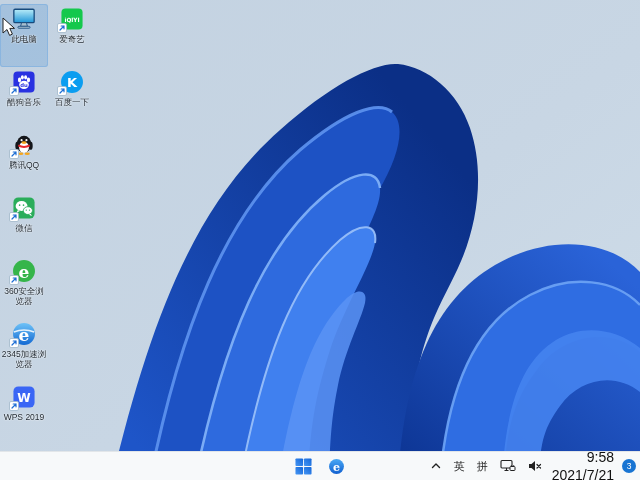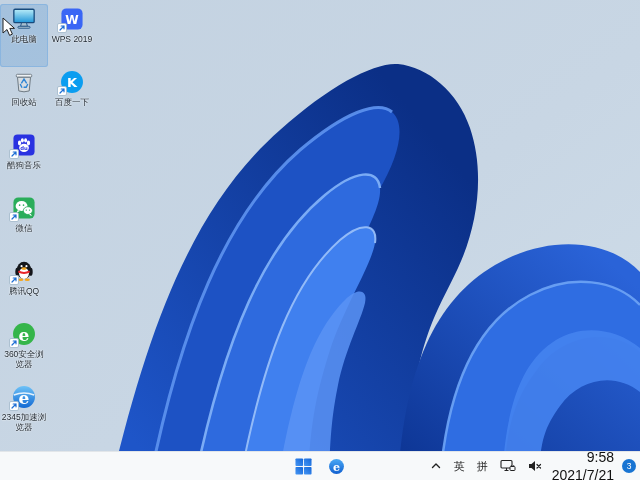--- a/index.html
+++ b/index.html
@@ -87,68 +87,34 @@
             <rect x="3.5" y="4" width="25" height="16.5" rx="1.5" fill="url(#scr)" stroke="#174a7c" stroke-width="1.6"></rect>
             <path d="M13 20.5 L19 20.5 L20.2 25 L11.8 25 Z" fill="#a8bfcf" stroke="#174a7c" stroke-width="1.1"></path>
             <rect x="8.5" y="25" width="15" height="2.4" rx="1.2" fill="#a8bfcf" stroke="#174a7c" stroke-width="1"></rect>
           </svg>
         </div>
       <div class="lbl">此电脑</div>
     </div>
       <div class="cell">
       <div class="art">
           <svg class="main" viewBox="0 0 32 32" xmlns="http://www.w3.org/2000/svg">
-            <rect x="6.5" y="6.5" width="19" height="3.6" rx="1.4" fill="#eef2f5" stroke="#6b7680" stroke-width="1.1"></rect>
-            <path d="M8 10.2 L24 10.2 L22.4 27 Q16 29.2 9.6 27 Z" fill="#d7dde2" stroke="#6b7680" stroke-width="1.2"></path>
-            <g stroke="#2e86d6" stroke-width="1.7" fill="none" stroke-linecap="round">
-              <path d="M13.1 17 l2.9 -4.6 2.9 4.6"></path>
-              <path d="M20.4 19 l-1.7 3.4 h-2.6"></path>
-              <path d="M11.6 19 l1.7 3.4"></path>
-            </g>
-          </svg>
-        </div>
-      <div class="lbl">回收站</div>
-    </div>
-      <div class="cell">
-      <div class="art">
-          <svg class="main" viewBox="0 0 32 32" xmlns="http://www.w3.org/2000/svg">
             <rect x="3" y="3" width="26" height="26" rx="5" fill="#2932e1"></rect>
             <ellipse cx="10.5" cy="13.5" rx="2" ry="3" fill="#fff"></ellipse>
             <ellipse cx="21.5" cy="13.5" rx="2" ry="3" fill="#fff"></ellipse>
             <ellipse cx="14" cy="10.3" rx="1.8" ry="2.7" fill="#fff"></ellipse>
             <ellipse cx="18" cy="10.3" rx="1.8" ry="2.7" fill="#fff"></ellipse>
             <ellipse cx="16" cy="19.5" rx="6" ry="5" fill="#fff"></ellipse>
             <text x="16" y="21.8" text-anchor="middle" font-size="6.5" font-weight="bold" fill="#2932e1" font-family="DejaVu Sans">du</text>
           </svg>
           <svg class="sc" viewBox="0 0 10 10" xmlns="http://www.w3.org/2000/svg">
             <rect x="0.5" y="0.5" width="9" height="9" rx="1.5" fill="#fff" stroke="#9fb6c9" stroke-width="0.8"></rect>
             <path d="M3 7 L7 3 M4.2 3 H7 V5.8" stroke="#1f6fd4" stroke-width="1.2" fill="none" stroke-linecap="round" stroke-linejoin="round"></path>
           </svg>
         </div>
       <div class="lbl">酷狗音乐</div>
-    </div>
-      <div class="cell">
-      <div class="art">
-          <svg class="main" viewBox="0 0 32 32" xmlns="http://www.w3.org/2000/svg">
-            <rect x="3" y="3" width="26" height="26" rx="6" fill="#2aad5a"></rect>
-            <ellipse cx="13" cy="13.5" rx="7.3" ry="6.2" fill="#fff"></ellipse>
-            <path d="M8.5 18.5 l-1.7 3.2 4.2 -1.9 Z" fill="#fff"></path>
-            <circle cx="10.6" cy="12.5" r="1" fill="#2aad5a"></circle>
-            <circle cx="15.4" cy="12.5" r="1" fill="#2aad5a"></circle>
-            <ellipse cx="20.8" cy="19.2" rx="5.6" ry="4.8" fill="#fff" stroke="#2aad5a" stroke-width="1"></ellipse>
-            <path d="M24.3 23 l1.4 2.7 -3.6 -1.5 Z" fill="#fff"></path>
-            <circle cx="18.8" cy="18.6" r="0.9" fill="#2aad5a"></circle>
-            <circle cx="22.8" cy="18.6" r="0.9" fill="#2aad5a"></circle>
-          </svg>
-          <svg class="sc" viewBox="0 0 10 10" xmlns="http://www.w3.org/2000/svg">
-            <rect x="0.5" y="0.5" width="9" height="9" rx="1.5" fill="#fff" stroke="#9fb6c9" stroke-width="0.8"></rect>
-            <path d="M3 7 L7 3 M4.2 3 H7 V5.8" stroke="#1f6fd4" stroke-width="1.2" fill="none" stroke-linecap="round" stroke-linejoin="round"></path>
-          </svg>
-        </div>
-      <div class="lbl">微信</div>
     </div>
       <div class="cell">
       <div class="art">
           <svg class="main" viewBox="0 0 32 32" xmlns="http://www.w3.org/2000/svg">
             <ellipse cx="7.5" cy="17" rx="2.2" ry="5" fill="#14161a"></ellipse>
             <ellipse cx="24.5" cy="17" rx="2.2" ry="5" fill="#14161a"></ellipse>
             <ellipse cx="16" cy="15" rx="9" ry="10.5" fill="#14161a"></ellipse>
             <ellipse cx="16" cy="19" rx="6" ry="6.8" fill="#fff"></ellipse>
             <circle cx="13" cy="10" r="1.3" fill="#fff"></circle>
             <circle cx="19" cy="10" r="1.3" fill="#fff"></circle>
@@ -160,20 +126,40 @@
           <svg class="sc" viewBox="0 0 10 10" xmlns="http://www.w3.org/2000/svg">
             <rect x="0.5" y="0.5" width="9" height="9" rx="1.5" fill="#fff" stroke="#9fb6c9" stroke-width="0.8"></rect>
             <path d="M3 7 L7 3 M4.2 3 H7 V5.8" stroke="#1f6fd4" stroke-width="1.2" fill="none" stroke-linecap="round" stroke-linejoin="round"></path>
           </svg>
         </div>
       <div class="lbl">腾讯QQ</div>
     </div>
       <div class="cell">
       <div class="art">
           <svg class="main" viewBox="0 0 32 32" xmlns="http://www.w3.org/2000/svg">
+            <rect x="3" y="3" width="26" height="26" rx="6" fill="#2aad5a"></rect>
+            <ellipse cx="13" cy="13.5" rx="7.3" ry="6.2" fill="#fff"></ellipse>
+            <path d="M8.5 18.5 l-1.7 3.2 4.2 -1.9 Z" fill="#fff"></path>
+            <circle cx="10.6" cy="12.5" r="1" fill="#2aad5a"></circle>
+            <circle cx="15.4" cy="12.5" r="1" fill="#2aad5a"></circle>
+            <ellipse cx="20.8" cy="19.2" rx="5.6" ry="4.8" fill="#fff" stroke="#2aad5a" stroke-width="1"></ellipse>
+            <path d="M24.3 23 l1.4 2.7 -3.6 -1.5 Z" fill="#fff"></path>
+            <circle cx="18.8" cy="18.6" r="0.9" fill="#2aad5a"></circle>
+            <circle cx="22.8" cy="18.6" r="0.9" fill="#2aad5a"></circle>
+          </svg>
+          <svg class="sc" viewBox="0 0 10 10" xmlns="http://www.w3.org/2000/svg">
+            <rect x="0.5" y="0.5" width="9" height="9" rx="1.5" fill="#fff" stroke="#9fb6c9" stroke-width="0.8"></rect>
+            <path d="M3 7 L7 3 M4.2 3 H7 V5.8" stroke="#1f6fd4" stroke-width="1.2" fill="none" stroke-linecap="round" stroke-linejoin="round"></path>
+          </svg>
+        </div>
+      <div class="lbl">微信</div>
+    </div>
+      <div class="cell">
+      <div class="art">
+          <svg class="main" viewBox="0 0 32 32" xmlns="http://www.w3.org/2000/svg">
             <circle cx="16" cy="16" r="13.5" fill="#35b54a"></circle>
             <text x="16" y="24" text-anchor="middle" font-size="21" font-weight="bold" fill="#fff" font-family="DejaVu Serif, serif">e</text>
           </svg>
           <svg class="sc" viewBox="0 0 10 10" xmlns="http://www.w3.org/2000/svg">
             <rect x="0.5" y="0.5" width="9" height="9" rx="1.5" fill="#fff" stroke="#9fb6c9" stroke-width="0.8"></rect>
             <path d="M3 7 L7 3 M4.2 3 H7 V5.8" stroke="#1f6fd4" stroke-width="1.2" fill="none" stroke-linecap="round" stroke-linejoin="round"></path>
           </svg>
         </div>
       <div class="lbl">360安全浏览器</div>
     </div>
@@ -202,20 +188,33 @@
           <svg class="main" viewBox="0 0 32 32" xmlns="http://www.w3.org/2000/svg">
             <rect x="3" y="3" width="26" height="26" rx="6" fill="#3a66f5"></rect>
             <text x="16" y="22.5" text-anchor="middle" font-size="15" font-weight="bold" fill="#fff" font-family="DejaVu Sans">W</text>
           </svg>
           <svg class="sc" viewBox="0 0 10 10" xmlns="http://www.w3.org/2000/svg">
             <rect x="0.5" y="0.5" width="9" height="9" rx="1.5" fill="#fff" stroke="#9fb6c9" stroke-width="0.8"></rect>
             <path d="M3 7 L7 3 M4.2 3 H7 V5.8" stroke="#1f6fd4" stroke-width="1.2" fill="none" stroke-linecap="round" stroke-linejoin="round"></path>
           </svg>
         </div>
       <div class="lbl">WPS 2019</div>
+    </div>
+      <div class="cell">
+      <div class="art">
+          <svg class="main" viewBox="0 0 32 32" xmlns="http://www.w3.org/2000/svg">
+            <rect x="3" y="3" width="26" height="26" rx="5" fill="#14c84c"></rect>
+            <text x="16" y="19.5" text-anchor="middle" font-size="7" font-weight="bold" fill="#fff" font-family="DejaVu Sans">iQIYI</text>
+          </svg>
+          <svg class="sc" viewBox="0 0 10 10" xmlns="http://www.w3.org/2000/svg">
+            <rect x="0.5" y="0.5" width="9" height="9" rx="1.5" fill="#fff" stroke="#9fb6c9" stroke-width="0.8"></rect>
+            <path d="M3 7 L7 3 M4.2 3 H7 V5.8" stroke="#1f6fd4" stroke-width="1.2" fill="none" stroke-linecap="round" stroke-linejoin="round"></path>
+          </svg>
+        </div>
+      <div class="lbl">爱奇艺</div>
     </div>
       <div class="cell">
       <div class="art">
           <svg class="main" viewBox="0 0 32 32" xmlns="http://www.w3.org/2000/svg">
             <circle cx="16" cy="16" r="13.5" fill="#0b9df0"></circle>
             <text x="16" y="22" text-anchor="middle" font-size="16" font-weight="bold" fill="#fff" font-family="DejaVu Sans">K</text>
           </svg>
           <svg class="sc" viewBox="0 0 10 10" xmlns="http://www.w3.org/2000/svg">
             <rect x="0.5" y="0.5" width="9" height="9" rx="1.5" fill="#fff" stroke="#9fb6c9" stroke-width="0.8"></rect>
             <path d="M3 7 L7 3 M4.2 3 H7 V5.8" stroke="#1f6fd4" stroke-width="1.2" fill="none" stroke-linecap="round" stroke-linejoin="round"></path>

